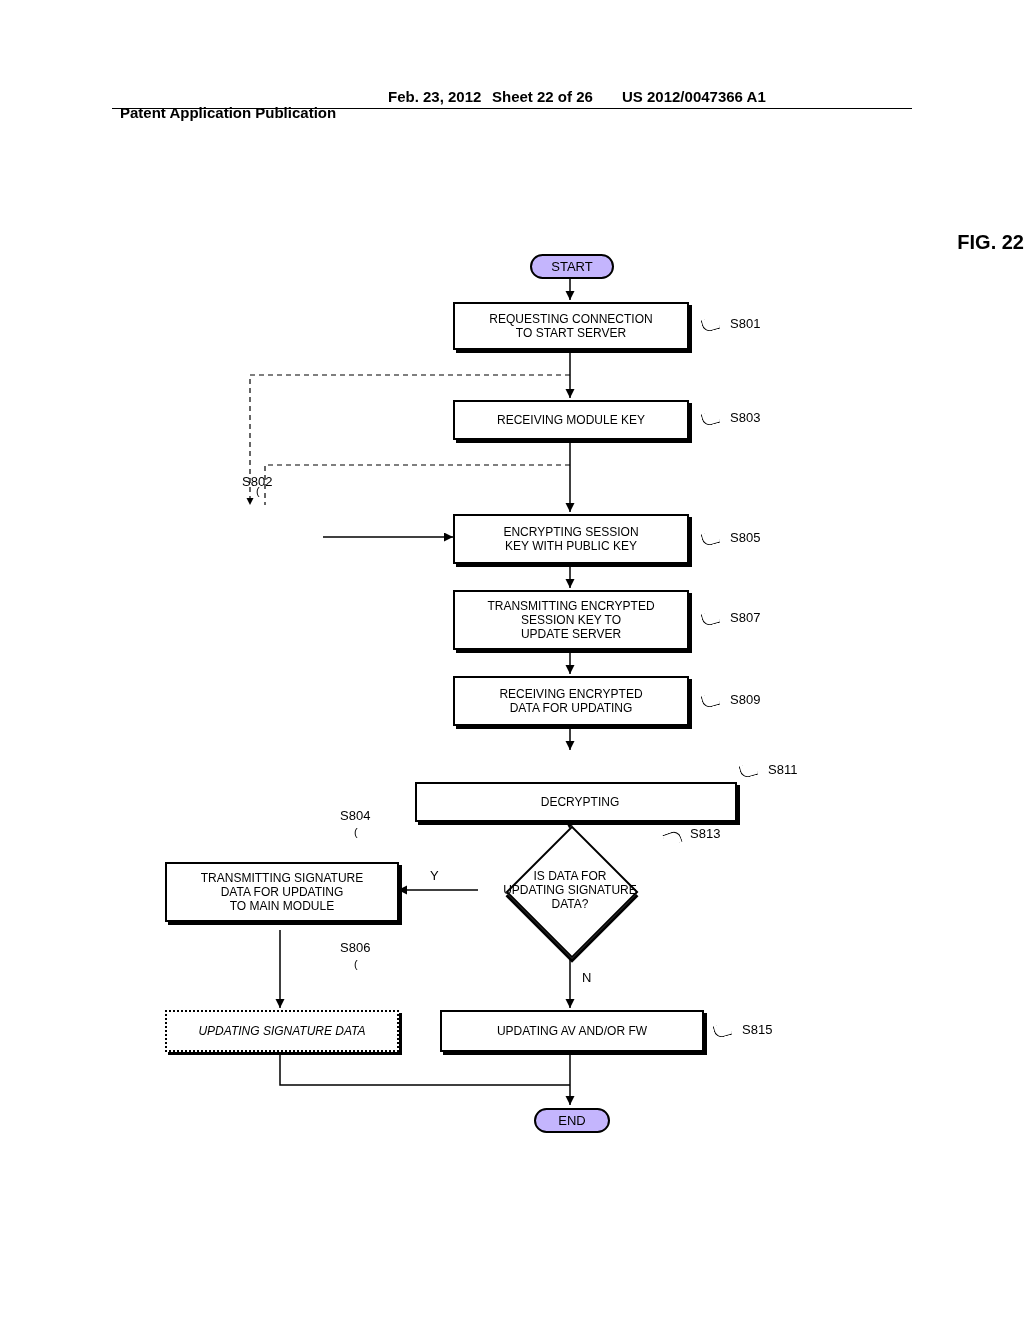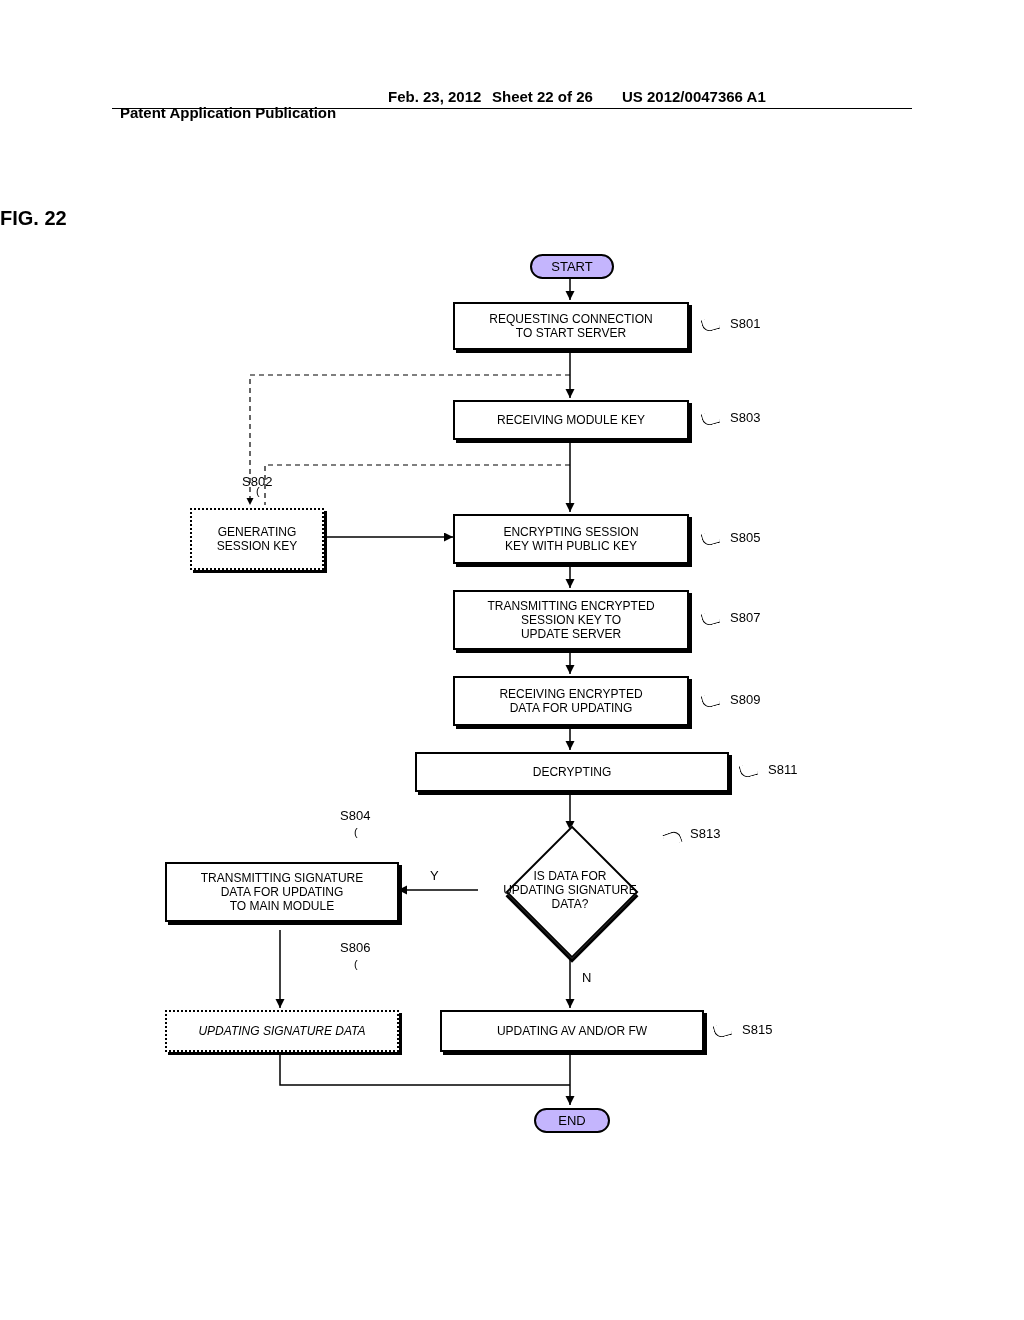--- a/index.html
+++ b/index.html
@@ -29,24 +29,24 @@
 .docnum-label { position: absolute; left: 622px; }
 .hr-line {
   position: absolute;
   top: 108px;
   left: 112px;
   width: 800px;
   border-top: 1px solid #000;
 }
 .fig-title {
   position: absolute;
-  top: 207px;
+  top: 231px;
   left: 0;
   width: 1024px;
-  text-align: left;
+  text-align: right;
   font-weight: bold;
   font-size: 20px;
 }
 
 .fc {
   position: absolute;
   top: 250px;
   left: 130px;
   width: 780px;
   height: 950px;
@@ -164,40 +164,38 @@
     <div class="proc" style="left:323px; top:150px; width:232px; height:36px;">
         <span>RECEIVING MODULE KEY</span>
       </div>
     <div class="label" style="left:600px; top:160px;">S803</div>
     <div class="tick" style="left:572px; top:162px;"></div>
 
     <div class="label" style="left:112px; top:224px;text-align:right;">S802</div>
 
     <div style="position:absolute; left:126px; top:235px; font-size:11px;">(</div>
 
-    <div class="proc dotted" style="left:60px; top:258px; width:130px; height:58px; white-space:pre-line;"><span>GENERATING
-SESSION KEY</span></div>
 
     <div class="proc" style="left:323px; top:264px; width:232px; height:46px; white-space:pre-line;"><span>ENCRYPTING SESSION
 KEY WITH PUBLIC KEY</span></div>
     <div class="label" style="left:600px; top:280px;">S805</div>
     <div class="tick" style="left:572px; top:282px;"></div>
 
     <div class="proc" style="left:323px; top:340px; width:232px; height:56px; white-space:pre-line;"><span>TRANSMITTING ENCRYPTED
 SESSION KEY TO
 UPDATE SERVER</span></div>
     <div class="label" style="left:600px; top:360px;">S807</div>
     <div class="tick" style="left:572px; top:362px;"></div>
 
     <div class="proc" style="left:323px; top:426px; width:232px; height:46px; white-space:pre-line;"><span>RECEIVING ENCRYPTED
 DATA FOR UPDATING</span></div>
     <div class="label" style="left:600px; top:442px;">S809</div>
     <div class="tick" style="left:572px; top:444px;"></div>
 
-    <div class="proc" style="left:285px; top:502px; width:310px; height:36px;">
+    <div class="proc" style="left:285px; top:532px; width:310px; height:36px;padding-left:8px;">
         <span>DECRYPTING</span>
       </div>
     <div class="label" style="left:638px; top:512px;">S811</div>
     <div class="tick" style="left:610px; top:514px;"></div>
 
     <div class="label" style="left:210px; top:558px;">S804</div>
     <div style="position:absolute; left:224px; top:576px; font-size:11px;">(</div>
 
     <div class="diamond-wrap" style="left:345px; top:580px; width:190px; height:120px;">
       <div class="diamond" style="left:50px; top:15px; width:90px; height:90px;"></div>

